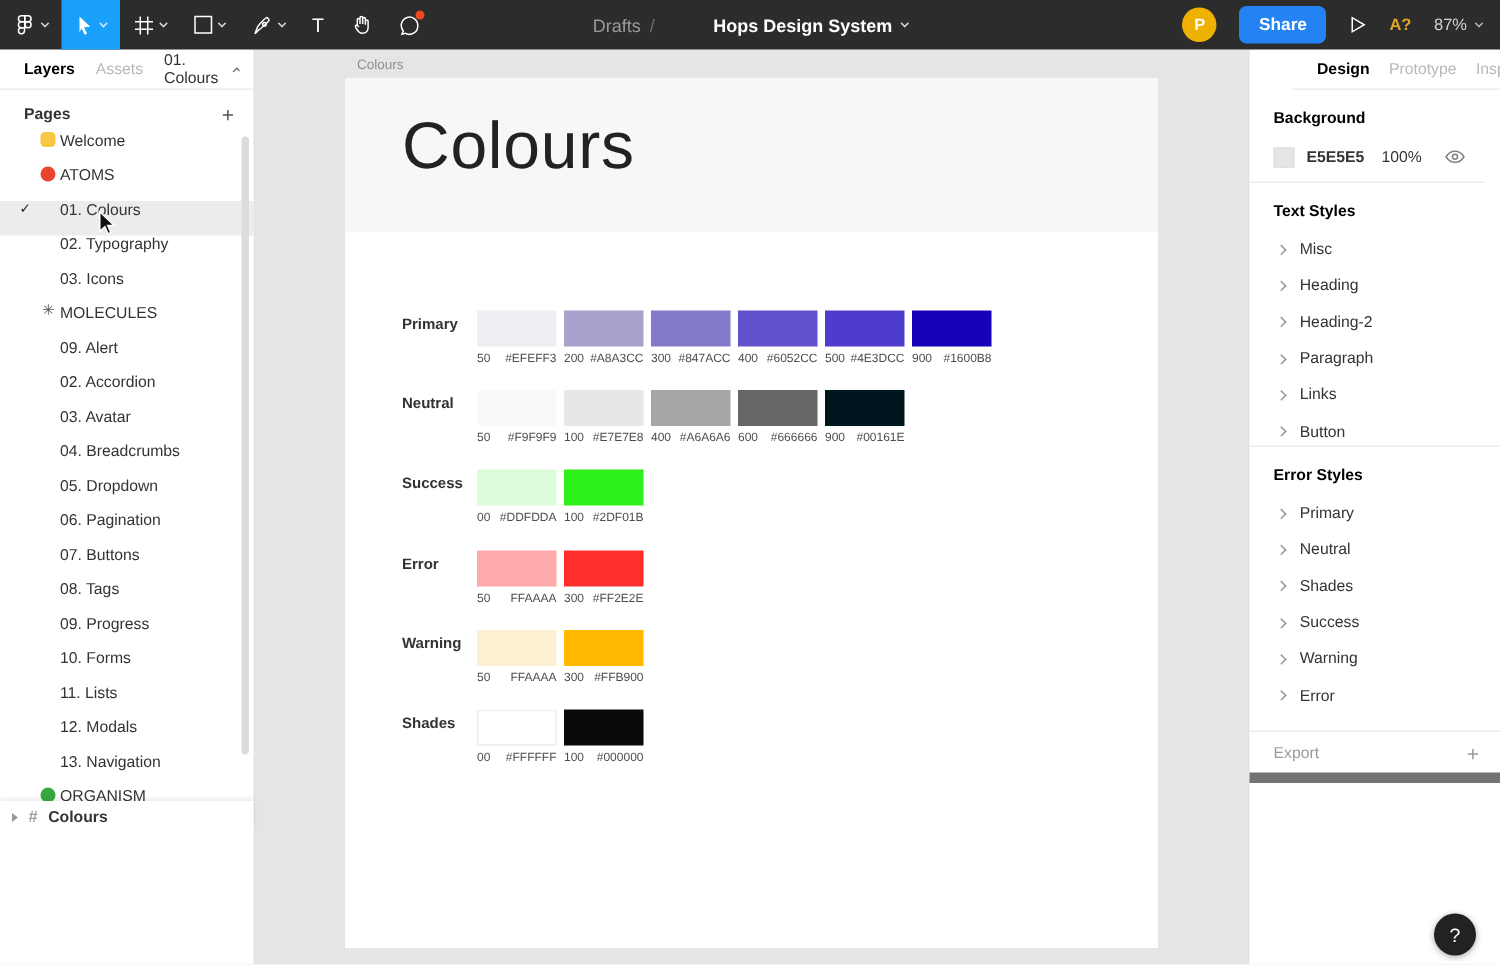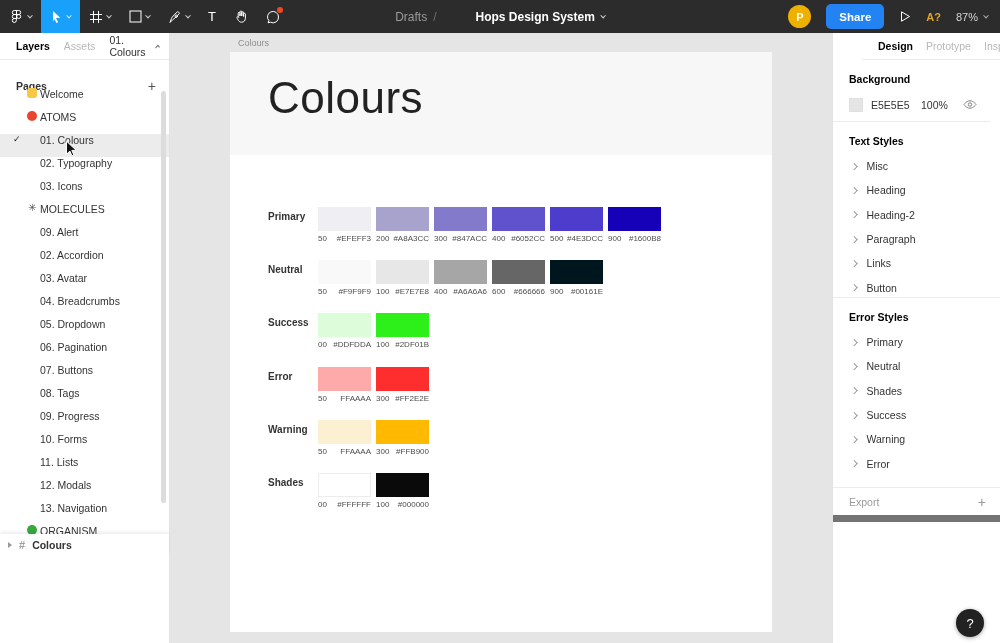--- a/index.html
+++ b/index.html
@@ -39,21 +39,21 @@
   .left { position: absolute; top: 33px; left: 0; width: 170px; bottom: 0;
           background: #fff; border-right: 1px solid #e3e3e3; z-index: 4; }
   .lp-head { position: absolute; top: 0; left: 0; right: 0; height: 27px;
              border-bottom: 1px solid #ececec; display: flex; align-items: center;
              padding: 0 10px 0 16px; font-size: 10.5px; }
   .lp-tab { margin-right: 14px; font-weight: 700; color: #000; }
   .lp-tab.inactive { font-weight: 400; color: #b8b8b8; }
   .lp-ind { margin-left: auto; display: flex; align-items: center; gap: 6px; color: #333; }
   .chev-u { width: 4px; height: 4px; border-top: 1.2px solid #777; border-left: 1.2px solid #777;
             transform: rotate(45deg) translate(1px,1px); }
-  .lp-pages-head { position: absolute; top: 46px; left: 16px; right: 13px; display: flex;
+  .lp-pages-head { position: absolute; top: 36px; left: 16px; right: 13px; display: flex;
                    justify-content: space-between; align-items: center; font-size: 10.5px;
                    font-weight: 700; color: #333; }
   .plus { font-size: 14px; font-weight: 400; color: #555; line-height: 1; }
   .pages { position: absolute; top: 55px; left: 0; right: 0; height: 446px; overflow: hidden; }
   .page-row { position: relative; height: 23px; display: flex; align-items: flex-start;
               padding-left: 40px; font-size: 10.5px; color: #333; }
   .page-row.selected { background: #ececec; }
   .check { position: absolute; left: 13px; font-size: 9px; color: #222; }
   .picon { position: absolute; left: 27px; width: 10px; height: 10px; border-radius: 50%; }
   .picon.hand-emoji { background: #f7c843; border-radius: 3px; }
@@ -92,21 +92,21 @@
   .rp-tabs { position: absolute; top: 0; left: 0; right: 0; height: 27px; display: flex;
              align-items: center; gap: 13px; padding-left: 16px; font-size: 10.5px;
              border-bottom: 1px solid #ececec; margin-left: 29px; }
   .rp-tab { color: #b8b8b8; }
   .rp-tab.active { color: #000; font-weight: 700; }
   .rp-bg { position: absolute; top: 27px; left: 0; right: 10px; height: 62px; border-bottom: 1px solid #ececec; }
   .rp-bg-head { position: absolute; top: 13px; left: 16px; font-size: 10.5px; font-weight: 700; color: #000; }
   .rp-bg-row { position: absolute; top: 37px; left: 16px; right: 13px; height: 15px;
                display: flex; align-items: center; font-size: 10.5px; color: #333; }
   .rp-bg-swatch { width: 14px; height: 14px; border: 1px solid #e0e0e0; margin-right: 8px; flex: none; }
-  .rp-bg-hex { width: 50px; }
+  .rp-bg-hex { width: 50px; font-weight: bold; }
   .eye { margin-left: auto; display: flex; }
   .rp-section-head { font-size: 10.5px; font-weight: 700; color: #000; padding: 13px 16px 7px; }
   .rp-text  { position: absolute; top: 89px;  left: 0; right: 0; height: 176px; border-bottom: 1px solid #ececec; }
   .rp-color { position: absolute; top: 265px; left: 0; right: 0; height: 190px; border-bottom: 1px solid #ececec; }
   .style-row { height: 24.3px; display: flex; align-items: center; padding-left: 19px;
                font-size: 10.5px; color: #333; }
   .chev-r { width: 4.5px; height: 4.5px; border-top: 1.2px solid #9a9a9a; border-right: 1.2px solid #9a9a9a;
             transform: rotate(45deg); margin-right: 10px; flex: none; }
   .rp-export { position: absolute; top: 455px; left: 0; right: 0; height: 34px; display: flex;
                align-items: center; justify-content: space-between; padding: 0 14px 0 16px;

